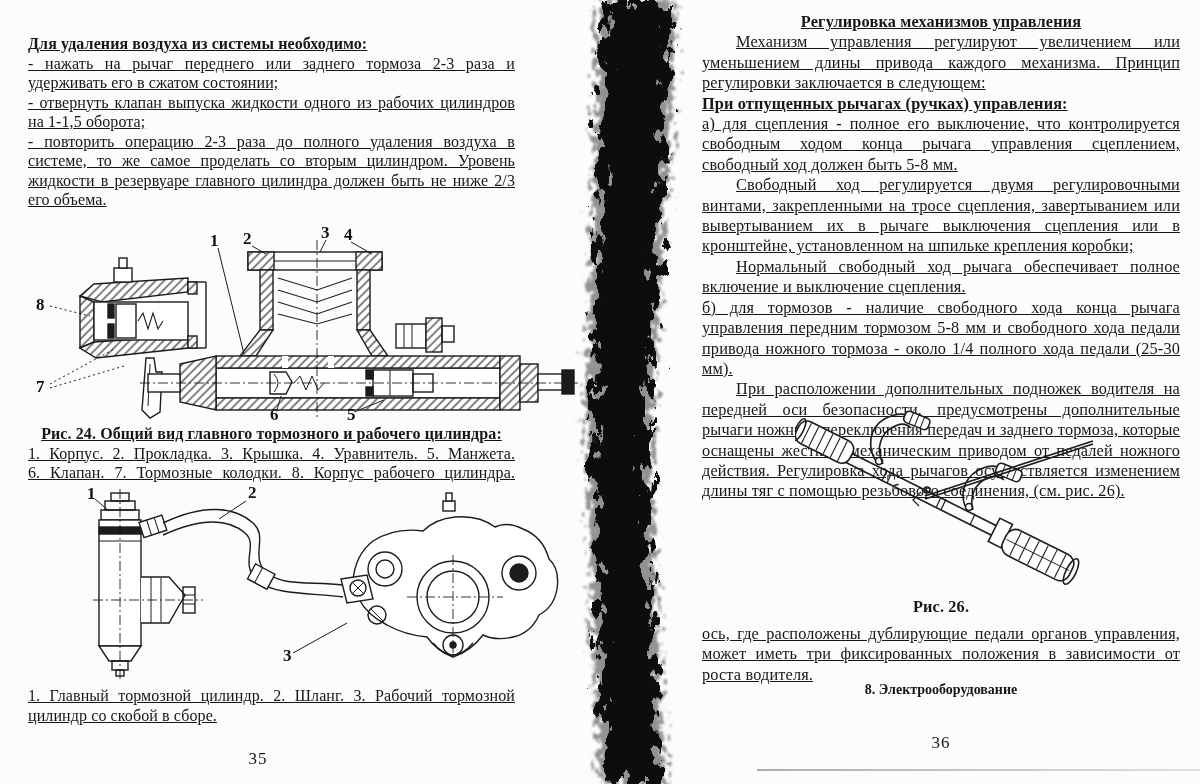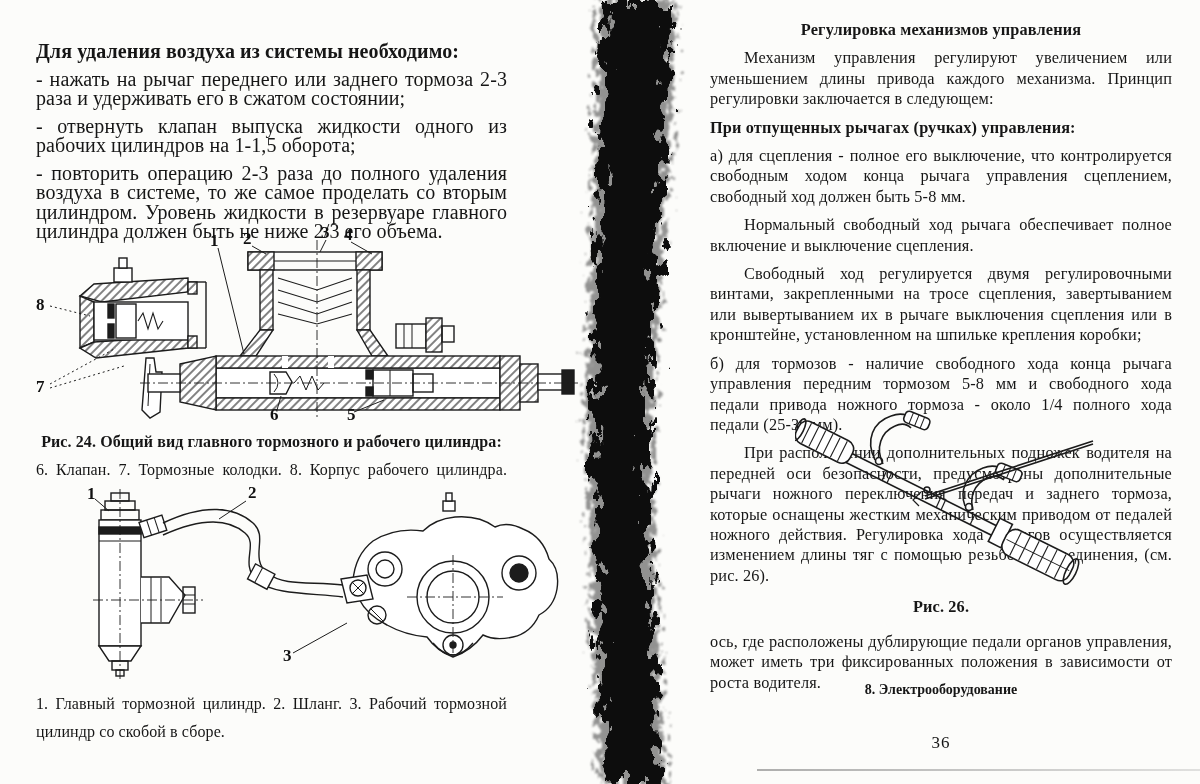--- a/index.html
+++ b/index.html
@@ -2,26 +2,26 @@
 <html><head>
 <meta charset="utf-8">
 <style>
   html,body{margin:0;padding:0;background:#e9e9e9;}
   #root{
     position:relative;width:1200px;height:784px;overflow:hidden;
     background:#fcfcfa;color:#161616;
     font-family:"Liberation Serif","DejaVu Serif",serif;
   }
   .abs{position:absolute;}
-  p{margin:8px;}
+  p{margin:0;text-decoration:underline;}
   .b{font-weight:bold;}
   .ctr{text-align:center;}
   .j{text-align:justify;}
   .jl{text-align:justify;text-align-last:justify;}
-  .leftcol{font-size:20px;line-height:19.5px;letter-spacing:.1px;}
+  .leftcol{font-size:16px;line-height:19.5px;letter-spacing:.1px;}
   .rightcol{font-size:16.3px;line-height:20.4px;letter-spacing:.15px;}
   .ind{text-indent:34px;}
   .caption{font-size:16px;line-height:19.5px;}
   .pagenum{font-size:17px;letter-spacing:1px;}
   .section-head{font-size:14px;line-height:24px;}
   svg text{user-select:none;}
   #artifact-line{
     height:2px;
     background:linear-gradient(to right, rgba(110,110,110,.55), rgba(140,140,140,.25));
   }
@@ -117,20 +117,21 @@
       <text x="314" y="16">4</text>
       <text x="317" y="196">5</text>
       <text x="240" y="196">6</text>
       <text x="6" y="168">7</text>
       <text x="6" y="86">8</text>
     </g>
   </svg>
 
   <div class="abs leftcol caption" style="left:28px;top:424px;width:487px;">
     <p class="b ctr">Рис. 24. Общий вид главного тормозного и рабочего цилиндра:</p>
+    <p class="jl">1. Корпус. 2. Прокладка. 3. Крышка. 4. Уравнитель. 5. Манжета.</p>
     <p class="jl">6. Клапан. 7. Тормозные колодки. 8. Корпус рабочего цилиндра.</p>
   </div>
 
   <svg class="abs" style="left:55px;top:485px;" width="520" height="197" viewBox="0 0 520 197">
     <g stroke="#1c1c1c" fill="none" stroke-width="1.4">
       <g>
         <rect x="56" y="8" width="18" height="8"></rect>
         <rect x="50" y="16" width="30" height="9"></rect>
         <rect x="46" y="25" width="38" height="10"></rect>
         <rect x="44" y="35" width="42" height="126" fill="#fff"></rect>
@@ -192,20 +193,21 @@
       <text x="193" y="13">2</text>
       <text x="228" y="176">3</text>
     </g>
   </svg>
 
   <div class="abs leftcol caption" style="left:28px;top:686px;width:487px;">
     <p class="jl">1. Главный тормозной цилиндр. 2. Шланг. 3. Рабочий тормозной</p>
     <p>цилиндр со скобой в сборе.</p>
   </div>
 
+  <div class="abs ctr pagenum" style="left:28px;top:749px;width:460px;">35</div>
 
   <svg class="abs" style="left:552px;top:0;" width="176" height="784" viewBox="0 0 176 784">
     <defs>
       <filter id="rough" x="-40%" y="-4%" width="180%" height="108%">
         <feTurbulence type="fractalNoise" baseFrequency="0.09 0.05" numOctaves="4" seed="11" result="n"></feTurbulence>
         <feDisplacementMap in="SourceGraphic" in2="n" scale="44"></feDisplacementMap>
       </filter>
       <filter id="rough2" x="-40%" y="-4%" width="180%" height="108%">
         <feTurbulence type="fractalNoise" baseFrequency="0.18 0.12" numOctaves="3" seed="4" result="n"></feTurbulence>
         <feDisplacementMap in="SourceGraphic" in2="n" scale="34"></feDisplacementMap>
@@ -214,22 +216,22 @@
     </defs>
     <path d="M46,0 L124,0 L118,140 L107,300 L99,460 L105,620 L114,784 L48,784 L40,620 L34,440 L39,260 Z" fill="#2c2c2c" opacity="0.5" filter="url(#rough2)"></path>
     <path d="M52,0 L118,0 L112,150 L102,310 L95,470 L100,620 L108,784 L54,784 L46,610 L41,430 L45,250 Z" fill="#0b0b0b" filter="url(#rough)"></path>
   </svg>
 
   <div class="abs rightcol" style="left:702px;top:12px;width:478px;">
     <p class="b ctr">Регулировка механизмов управления</p>
     <p class="j ind">Механизм управления регулируют увеличением или уменьшением длины привода каждого механизма. Принцип регулировки заключается в следующем:</p>
     <p class="b j">При отпущенных рычагах (ручках) управления:</p>
     <p class="j">а) для сцепления - полное его выключение, что контролируется свободным ходом конца рычага управления сцеплением, свободный ход должен быть 5-8 мм.</p>
+    <p class="j ind">Свободный ход регулируется двумя регулировочными винтами, закрепленными на тросе сцепления, завертыванием или вывертыванием их в рычаге выключения сцепления или в кронштейне, установленном на шпильке крепления коробки;</p>
     <p class="j ind">Нормальный свободный ход рычага обеспечивает полное включение и выключение сцепления.</p>
-    <p class="j ind">Свободный ход регулируется двумя регулировочными винтами, закрепленными на тросе сцепления, завертыванием или вывертыванием их в рычаге выключения сцепления или в кронштейне, установленном на шпильке крепления коробки;</p>
     <p class="j">б) для тормозов - наличие свободного хода конца рычага управления передним тормозом 5-8 мм и свободного хода педали привода ножного тормоза - около 1/4 полного хода педали (25-30 мм).</p>
     <p class="j ind">При расположении дополнительных подножек водителя на передней оси безопасности, предусмотрены дополнительные рычаги ножного переключения передач и заднего тормоза, которые оснащены жестким механическим приводом от педалей ножного действия. Регулировка хода рычагов осуществляется изменением длины тяг с помощью резьбового соединения, (см. рис. 26).</p>
   </div>
 
   <svg class="abs" style="left:795px;top:404px;" width="320" height="190" viewBox="0 0 320 190">
     <g stroke="#1c1c1c" fill="none" stroke-width="1.6">
       <g>
         <line x1="40" y1="41" x2="252" y2="147"></line>
         <line x1="36" y1="51" x2="248" y2="157"></line>
         <line x1="92" y1="66" x2="87" y2="77" stroke-width="1.2"></line>

